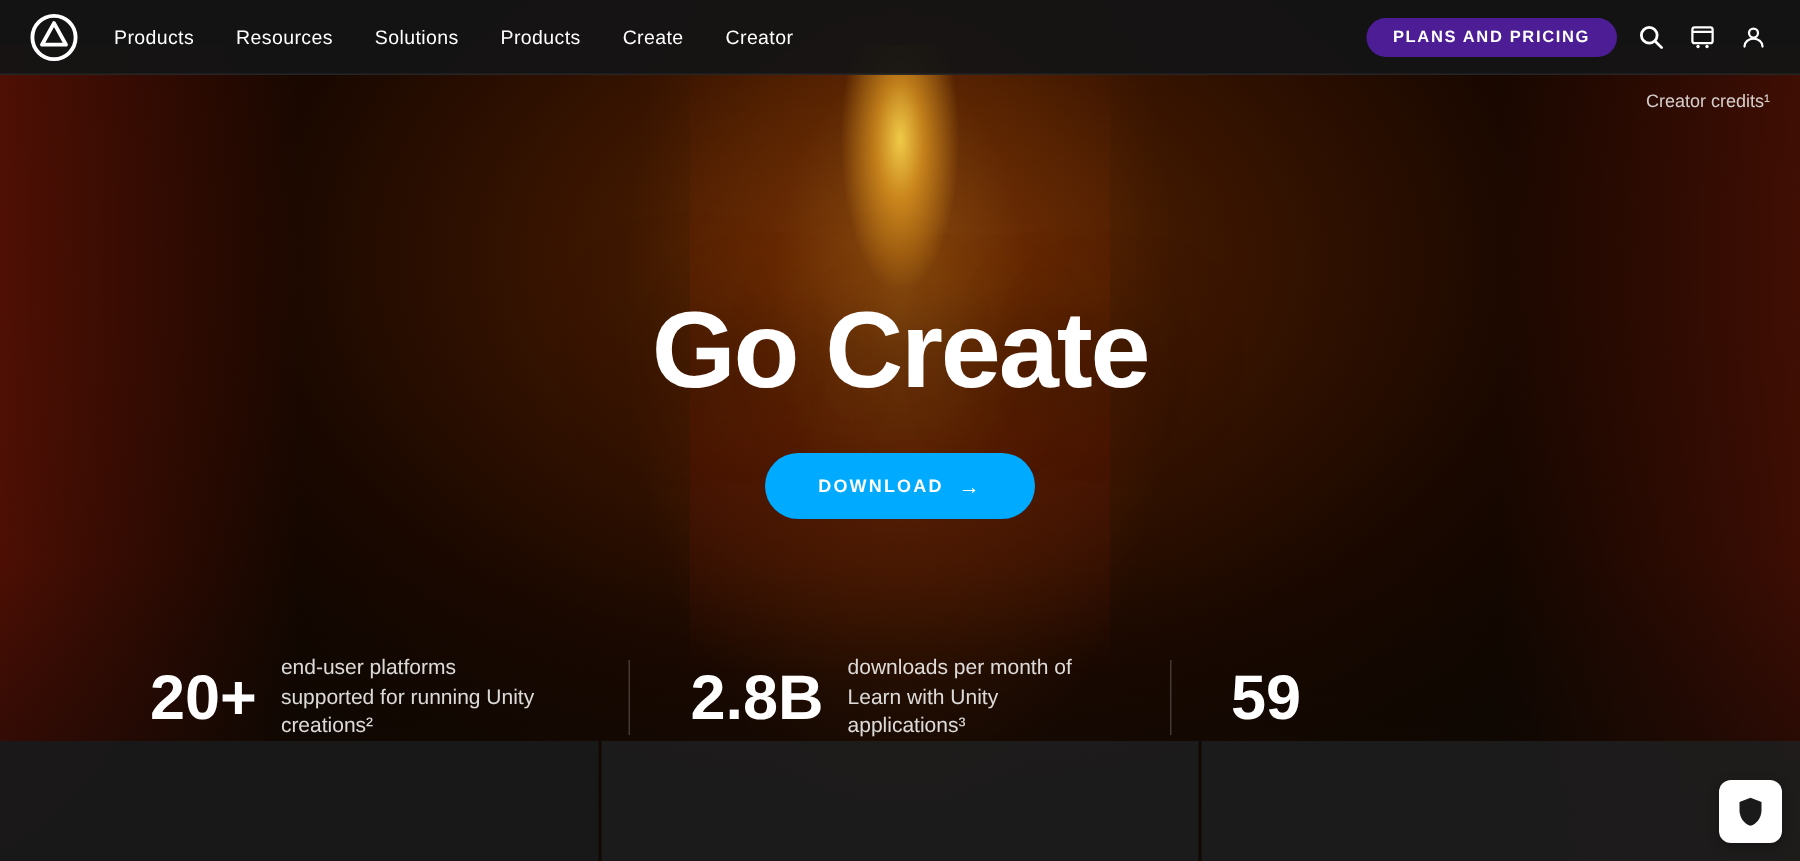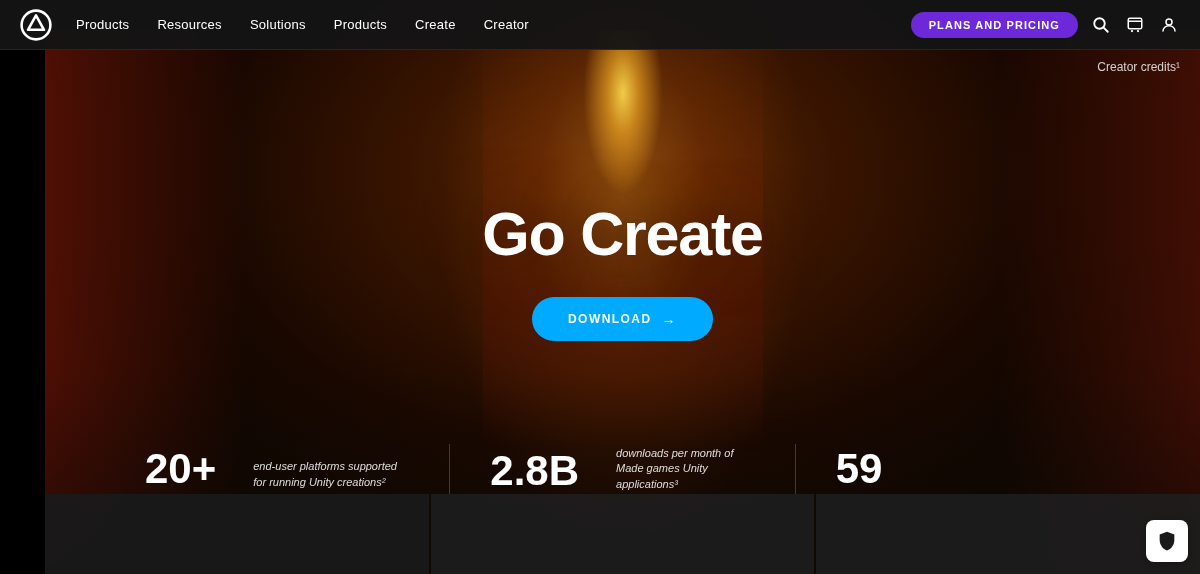--- a/index.html
+++ b/index.html
@@ -15,32 +15,31 @@
     .nav-logo {
       width: 32px; height: 32px; margin-right: 24px; flex-shrink: 0;
     }
     .nav-links { display: flex; gap: 28px; flex: 1; align-items: center; }
     .nav-link {
       color: #fff; font-size: 13px; font-weight: 500; text-decoration: none;
       cursor: pointer; letter-spacing: 0.02em;
     }
     .nav-right { display: flex; align-items: center; gap: 12px; }
     .plans-btn {
-      background: #6d28d9; color: #fff; border: none; border-radius: 20px;
+      background: #4c1d95; color: #fff; border: none; border-radius: 20px;
       padding: 7px 18px; font-size: 11px; font-weight: 700; letter-spacing: 0.1em;
       text-transform: uppercase; cursor: pointer; white-space: nowrap;
     }
     .nav-icon { width: 22px; height: 22px; cursor: pointer; display: flex; align-items: center; justify-content: center; }
     .nav-icon svg { fill: #fff; }
 
     
     .hero {
       position: absolute; top: 0; left: 0; right: 0; bottom: 0;
       overflow: hidden;
-      margin-left: 45px;
     }
     .hero-bg {
       position: absolute; inset: 0;
       background: radial-gradient(ellipse at 50% 30%, #5a2a00 0%, #3a1500 25%, #1a0800 50%, #0a0500 75%, #000 100%);
     }
     
     .hero-glow-center {
       position: absolute; top: 0; left: 50%; transform: translateX(-50%);
       width: 400px; height: 100%;
       background: radial-gradient(ellipse at 50% 35%, rgba(255,180,50,0.35) 0%, rgba(180,80,10,0.2) 30%, transparent 65%);
@@ -69,47 +68,47 @@
     }
 
     
     .hero-content {
       position: absolute; top: 50px; left: 0; right: 0; bottom: 0;
       display: flex; flex-direction: column; align-items: center; justify-content: center;
       z-index: 10;
       padding-bottom: 80px;
     }
     .hero-title {
-      font-size: 61px; font-weight: 700; color: #fff; line-height: 1;
+      font-size: 72px; font-weight: 700; color: #fff; line-height: 1;
       letter-spacing: -0.02em; margin-bottom: 32px;
       text-shadow: 0 0 60px rgba(0,0,0,0.5);
       text-align: right;
     }
     .download-btn {
       background: #00aaff; color: #fff; border: none; border-radius: 30px;
       padding: 14px 36px; font-size: 12px; font-weight: 700; letter-spacing: 0.12em;
       text-transform: uppercase; cursor: pointer; display: flex; align-items: center; gap: 10px; text-align: center;
     }
     .download-arrow { font-size: 14px; }
 
     
     .stats-bar {
       position: absolute; bottom: 80px; left: 0; right: 0;
       display: flex; align-items: center; justify-content: center; gap: 0;
       z-index: 10; padding: 0 100px;
     }
-    .stat-item { display: flex; align-items: flex-end; gap: 37px; flex: 1; }
+    .stat-item { display: flex; align-items: center; gap: 16px; flex: 1; }
     .stat-divider {
       width: 1px; height: 50px; background: rgba(255,255,255,0.2); margin: 0 40px;
     }
     .stat-number {
       font-size: 42px; font-weight: 700; color: #fff; white-space: nowrap; line-height: 1;
     }
     .stat-desc {
-      font-size: 11px; color: rgba(255,255,255,0.85); line-height: 1.4; max-width: 180px; font-style: italic;
+      font-size: 14px; color: rgba(255,255,255,0.85); line-height: 1.4; max-width: 180px;
     }
 
     
     .bottom-cards {
       position: absolute; bottom: 0; left: 0; right: 0; height: 80px;
       display: flex; gap: 2px; z-index: 10;
     }
     .bottom-card {
       flex: 1; background: rgba(30,30,30,0.9);
     }
@@ -157,21 +156,21 @@
   </div>
 
   <div class="stats-bar">
     <div class="stat-item">
       <span class="stat-number">20+</span>
       <span class="stat-desc">end-user platforms supported for running Unity creations²</span>
     </div>
     <div class="stat-divider"></div>
     <div class="stat-item">
       <span class="stat-number">2.8B</span>
-      <span class="stat-desc">downloads per month of Made games Unity applications³</span>
+      <span class="stat-desc">downloads per month of Learn with Unity applications³</span>
     </div>
     <div class="stat-divider"></div>
     <div class="stat-item">
       <span class="stat-number">59</span>
     </div>
   </div>
 
   <div class="bottom-cards">
     <div class="bottom-card"></div>
     <div class="bottom-card"></div>

